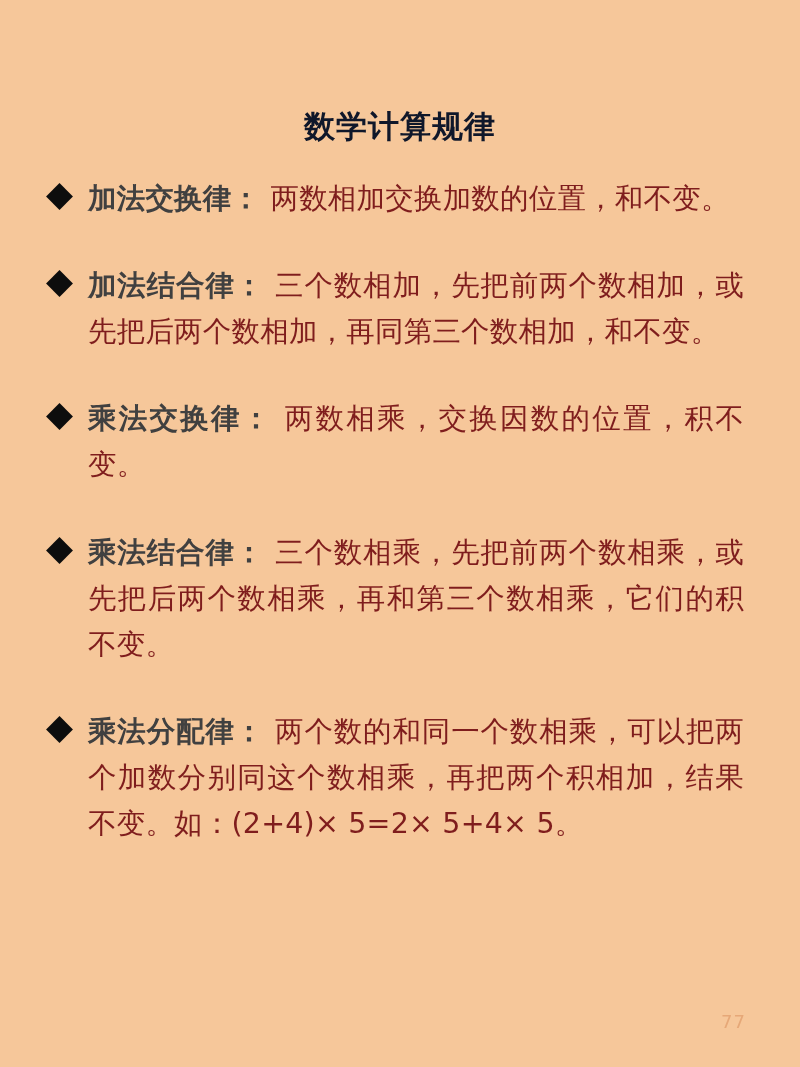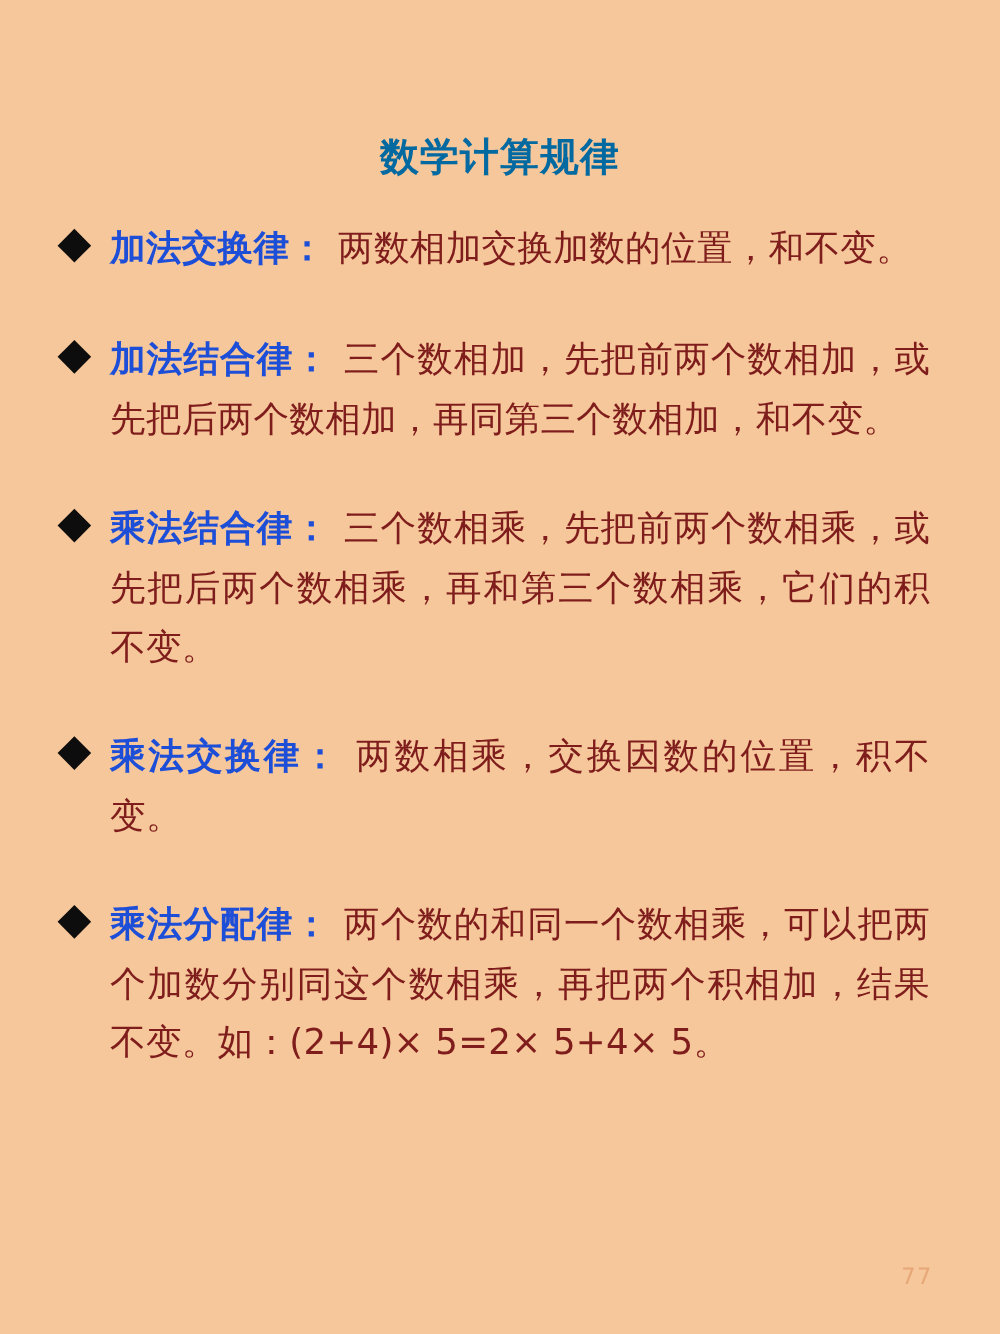--- a/index.html
+++ b/index.html
@@ -17,21 +17,21 @@
     position: relative;
     width: 800px;
     height: 1067px;
     box-sizing: border-box;
     padding: 0;
   }
   .title {
     text-align: center;
     font-size: 31px;
     font-weight: bold;
-    color: #0369a1;
+    color: #0f172a;
     letter-spacing: 1px;
     padding-top: 90px;
     line-height: 1;
   }
   .rules {
     margin: 0;
     padding: 0 56px 0 44px;
     list-style: none;
   }
   .rule {
@@ -50,24 +50,23 @@
   .bullet {
     position: absolute;
     left: 6px;
     top: 11px;
     width: 19px;
     height: 19px;
     background: #0d0d0d;
     transform: rotate(45deg);
   }
   .rule-name {
-    color: #1d4ed8;
+    color: #404040;
     font-weight: 600;
     margin-right: 1px;
-    font-family: Liberation Mono, monospace;
   }
   .rule-text {
     color: #7f1d1d;
   }
   .page-number {
     position: absolute;
     right: 54px;
     bottom: 56px;
     font-size: 18px;
     color: #e6a878;
@@ -90,28 +89,28 @@
     </li>
 
     <li class="rule">
       <span class="bullet"></span>
       <span class="rule-name">加法结合律：</span>
       <span class="rule-text">三个数相加，先把前两个数相加，或先把后两个数相加，再同第三个数相加，和不变。</span>
     </li>
 
     <li class="rule">
       <span class="bullet"></span>
-      <span class="rule-name">乘法结合律：</span>
-      <span class="rule-text">三个数相乘，先把前两个数相乘，或先把后两个数相乘，再和第三个数相乘，它们的积不变。</span>
+      <span class="rule-name">乘法交换律：</span>
+      <span class="rule-text">两数相乘，交换因数的位置，积不变。</span>
     </li>
 
     <li class="rule">
       <span class="bullet"></span>
-      <span class="rule-name">乘法交换律：</span>
-      <span class="rule-text">两数相乘，交换因数的位置，积不变。</span>
+      <span class="rule-name">乘法结合律：</span>
+      <span class="rule-text">三个数相乘，先把前两个数相乘，或先把后两个数相乘，再和第三个数相乘，它们的积不变。</span>
     </li>
 
     <li class="rule">
       <span class="bullet"></span>
       <span class="rule-name">乘法分配律：</span>
       <span class="rule-text">两个数的和同一个数相乘，可以把两个加数分别同这个数相乘，再把两个积相加，结果不变。如：(2+4)× 5=2× 5+4× 5。</span>
     </li>
 
   </ul>
 

